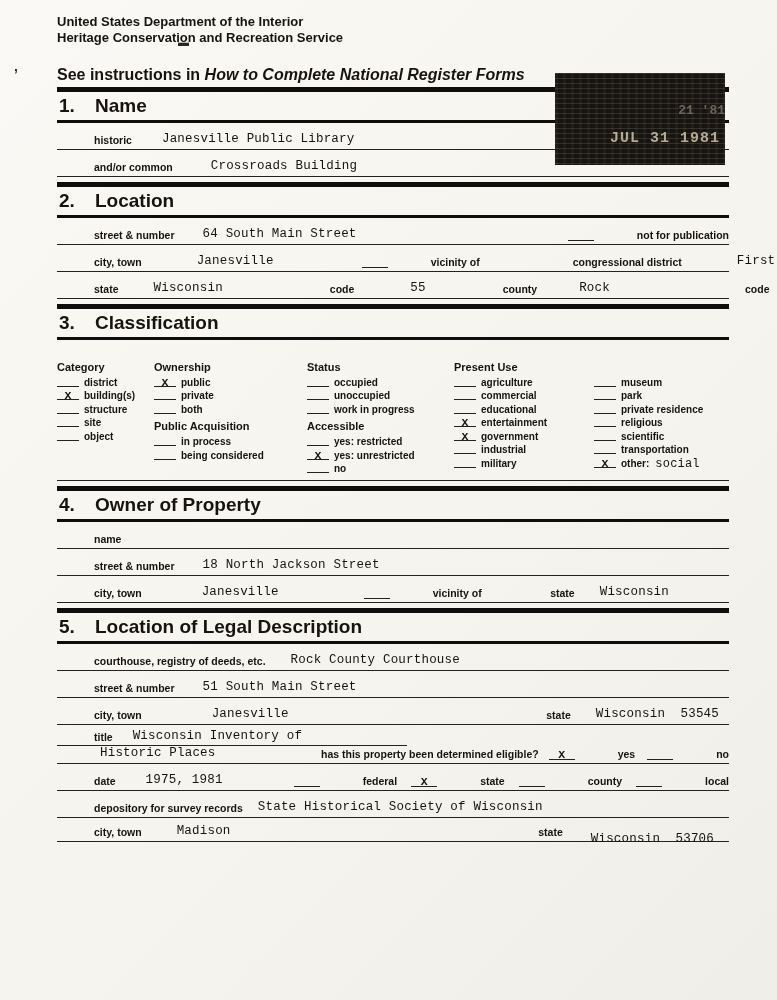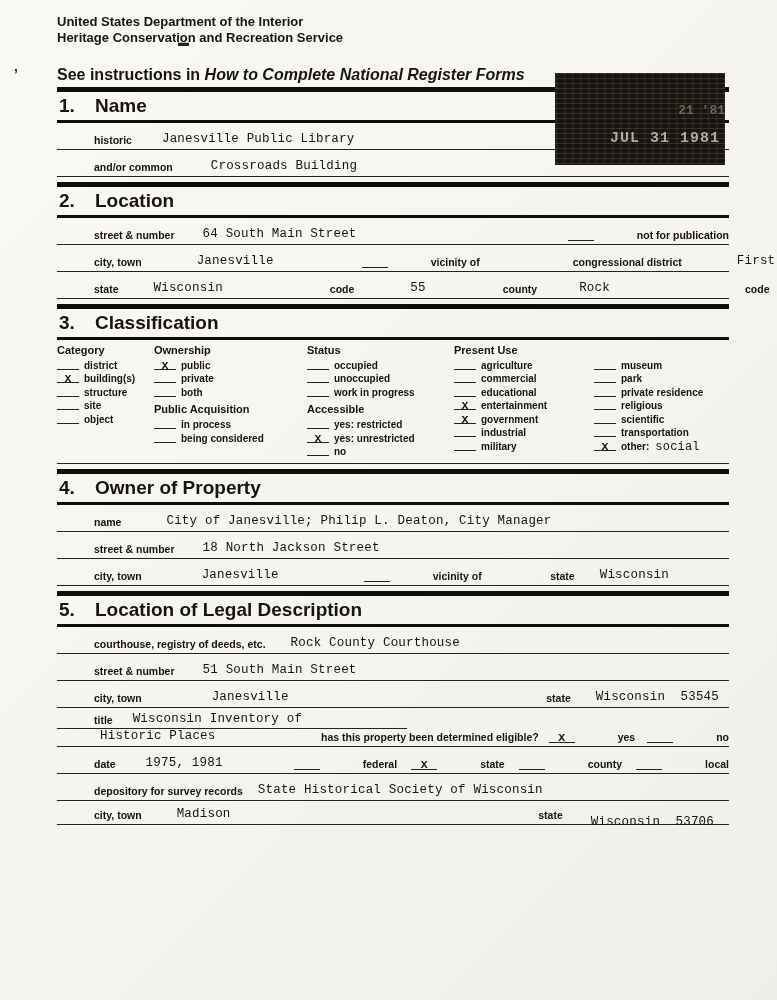--- a/index.html
+++ b/index.html
@@ -38,21 +38,21 @@
   .fval { font-family:"Liberation Mono","DejaVu Sans Mono",monospace; font-size:12.5px;
     line-height:13px; white-space:pre; letter-spacing:.2px; }
   .spacer { flex:1; }
 
   .cbx { display:flex; align-items:flex-end; }
   .blank { display:inline-block; width:22px; height:11px; line-height:12px;
     border-bottom:1.3px solid #24221e; margin-right:5px; text-align:center;
     font-family:"Liberation Mono",monospace; font-size:11.5px; font-weight:bold; }
   .b26 { width:26px; margin-right:6px; }
 
-  .classif { display:flex; border-bottom:1.6px solid #24221e; padding:4px 0 3px; }
+  .classif { display:flex; border-bottom:1.6px solid #24221e; padding:21px 0 3px; }
   .ccol { flex:none; }
   .chead { font-size:11px; font-weight:bold; line-height:13px; height:13px; margin-bottom:3px; }
   .chead2 { margin-top:4px; }
   .ghost { visibility:hidden; }
   .citem { display:flex; align-items:flex-start; margin-bottom:1px; height:12.5px; }
   .clabel { font-size:10px; font-weight:bold; line-height:11.5px; white-space:nowrap; }
   .citem .blank { height:10px; line-height:11px; }
 
   .trowA { display:flex; align-items:flex-end; }
   .trowA .seg { display:flex; align-items:flex-end; width:350px; min-height:21px;
@@ -271,21 +271,20 @@
             <span class="fval" style="margin-left:6px;font-size:12px">social</span>
           </div>
       </div>
     </div>
 
     <div class="sec-head">
       <span class="sec-num">4.</span><span>Owner of Property</span>
     </div>
     <div class="frow">
       <span class="flabel">name</span>
-      <span class="fval" style="margin-left:45px">City of Janesville; Philip L. Deaton, City Manager</span>
     </div>
     <div class="frow">
       <span class="flabel">street &amp; number</span>
       <span class="fval" style="margin-left:28px">18 North Jackson Street</span>
     </div>
     <div class="frow">
       <span class="flabel">city, town</span>
       <span class="fval" style="margin-left:60px">Janesville</span>
       <span class="cbx" style="margin-left:85px">
         <span class="blank b26"></span>

